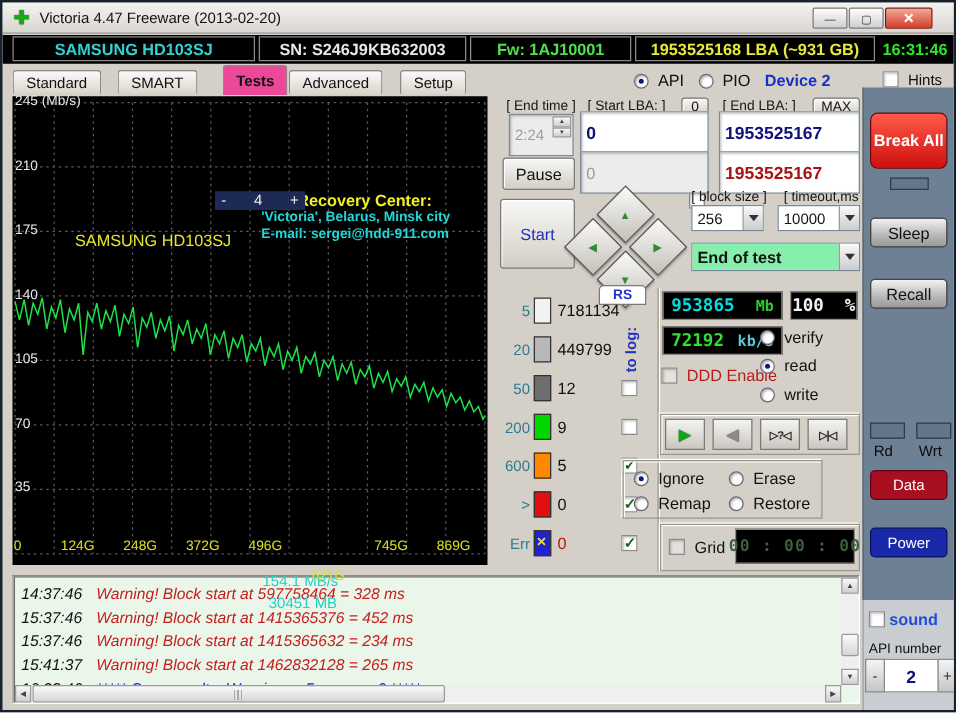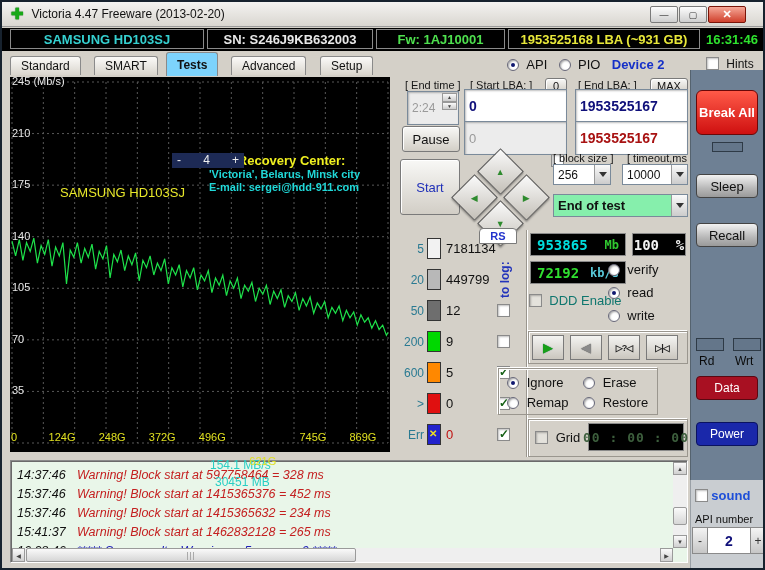--- a/index.html
+++ b/index.html
@@ -31,21 +31,21 @@
   #seg-sn    { left:205px; width:166px; color:#e8e8e8; }
   #seg-fw    { left:374px; width:129px; color:#4ee04e; }
   #seg-lba   { left:506px; width:192px; color:#e8e83a; }
   #seg-time  { left:700px; width:60px;  color:#2ee22e; border:none; }
 
   
   #tabrow { left:0; top:49px; width:761px; height:25px; }
   .tab { position:absolute; top:5px; height:19px; padding:0 10px; background:linear-gradient(#fbfaf8,#d9d5cd);
     border:1px solid #8a8a8a; border-bottom:none; border-radius:3px 3px 0 0;
     display:flex; align-items:center; font-size:12px; color:#111; }
-  .tab.active { top:1px; height:24px; background:#7dd3fc; font-weight:bold; z-index:2; }
+  .tab.active { top:1px; height:24px; background:#ec4899; font-weight:bold; z-index:2;margin-left:12px; }
   .radio { display:inline-block; width:12px; height:12px; border-radius:50%; background:#fff;
     border:1px solid #667; box-shadow:inset 1px 1px 2px rgba(0,0,0,.35); position:relative; vertical-align:-2px; }
   .radio.sel::after { content:""; position:absolute; left:3px; top:3px; width:4px; height:4px;
     border-radius:50%; background:#101870; }
   .cb { display:inline-block; width:13px; height:13px; background:#fff; border:1px solid #8a8a8a;
     box-shadow:inset 1px 1px 2px rgba(0,0,0,.25); position:relative; vertical-align:-2px; }
   .cb.dis { background:#e4e2dc; }
   #mode-area { position:absolute; left:505px; top:55px; font-size:12px; color:#111; }
   #device-label { color:#1530c8; font-weight:bold; font-size:13px; }
   #hints-area { position:absolute; left:704px; top:55px; }
@@ -122,21 +122,21 @@
   
   .lcd { position:absolute; background:#000; border:1px solid #8a8a8a; box-shadow:inset 1px 1px 3px #000;
     display:flex; align-items:center; justify-content:space-between; padding:0 6px;
     font-family:"DejaVu Sans Mono", monospace; font-weight:bold; }
   #lcd-mb { left:528px; top:231px; width:96px; height:23px; }
   #lcd-mb .num { color:#00dede; font-size:14px; } #lcd-mb .unit { color:#30c830; font-size:12px; }
   #lcd-pct { left:630px; top:231px; width:54px; height:23px; color:#f2f2f2; font-size:14px; justify-content:center; white-space:pre; }
   #lcd-kbs { left:528px; top:259px; width:96px; height:23px; }
   #lcd-kbs .num { color:#30e030; font-size:14px; } #lcd-kbs .unit { color:#58c8d8; font-size:12px; }
   .rlabel { font-size:13px; color:#111; margin-left:4px; }
-  #ddd-area { left:527px; top:291px; } #ddd-area .rlabel { color:#0f766e; }
+  #ddd-area { left:527px; top:291px; } #ddd-area .rlabel { color:#b91c1c; }
   #verify-area { left:606px; top:260px; } #read-area { left:606px; top:283px; } #write-area { left:606px; top:306px; }
   .grp { position:absolute; border:1px solid #9a968e; box-shadow:1px 1px 0 #fff inset, -1px -1px 0 #fff; }
   #play-grp { left:526px; top:329px; width:160px; height:33px; }
   .pbtn { position:absolute; top:3px; width:32px; height:25px; background:linear-gradient(#f4f4f2,#cac6be);
     border:1px solid #7a7a7a; display:flex; align-items:center; justify-content:center; }
   #pbtn-play span { color:#18a018; font-size:13px; text-shadow:0 0 1px #064; }
   #pbtn-back span { color:#8a8a8a; font-size:13px; text-shadow:0 0 1px #333; }
   #pbtn-seek span, #pbtn-edge span { font-size:9px; font-weight:bold; color:#222; letter-spacing:-1px; }
   #act-grp { left:496px; top:366px; width:160px; height:47px; }
   #grid-grp { left:526px; top:417px; width:160px; height:38px; }

